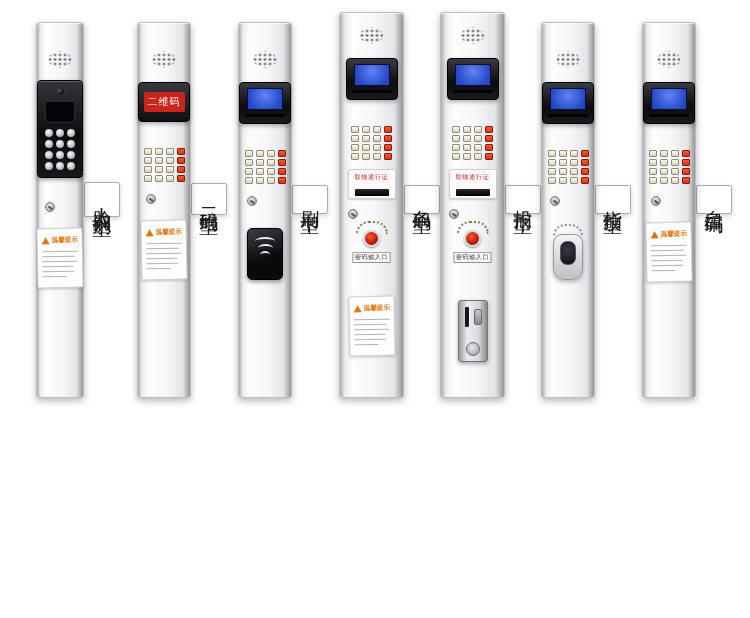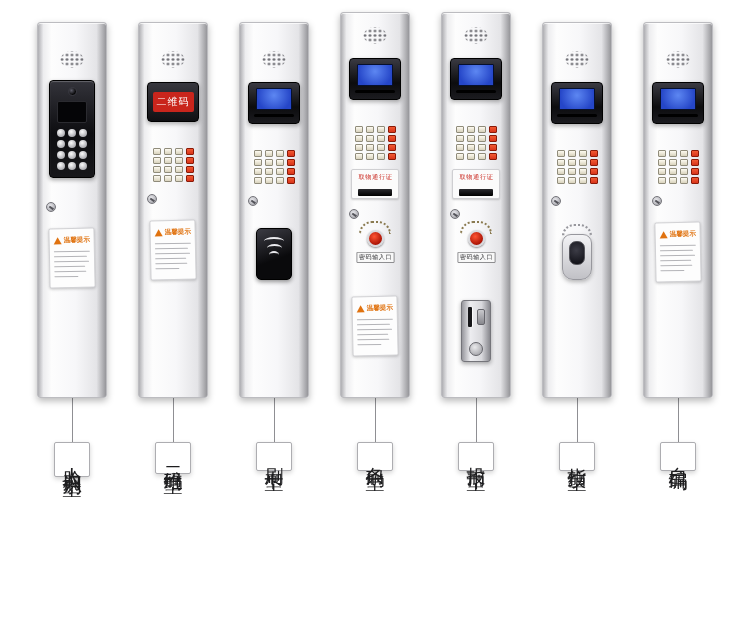--- a/index.html
+++ b/index.html
@@ -2,21 +2,21 @@
 <html style="--screen-blue: #2546c8; --keypad-red: #d8341a; --accent-red: #c9251c; --warning-orange: #e0720f;"><head>
 <meta charset="utf-8">
 <style>
   * { margin:0; padding:0; box-sizing:border-box; }
   html,body { width:750px; height:618px; background:#ffffff; overflow:hidden;
               font-family:"Liberation Sans","DejaVu Sans",sans-serif; }
 
   .stage { position:relative; width:750px; height:618px; display:flex;
            justify-content:space-between; padding:0 36px; align-items:flex-start; }
 
-  .column { display:flex; flex-direction:column; align-items:center; width:72px; }
+  .column { display:flex; flex-direction:row; align-items:center; width:72px; }
 
   .panel { width:70px; height:376px; margin-top:22px; position:relative;
            border:1px solid #bcbcc0; border-radius:3px;
            background:linear-gradient(90deg,#aeaeb2 0%,#ededef 8%,#fdfdfd 20%,#f7f7f9 55%,#e4e4e7 86%,#96969a 100%);
            box-shadow:0 3px 7px rgba(0,0,0,.28), inset 0 1px 0 rgba(255,255,255,.7);
            display:flex; flex-direction:column; align-items:center; padding-top:28px; }
   .panel.tall { height:386px; margin-top:12px; padding-top:14px; }
 
   .connector { width:1px; height:44px; background:#8f8f93; }
 

